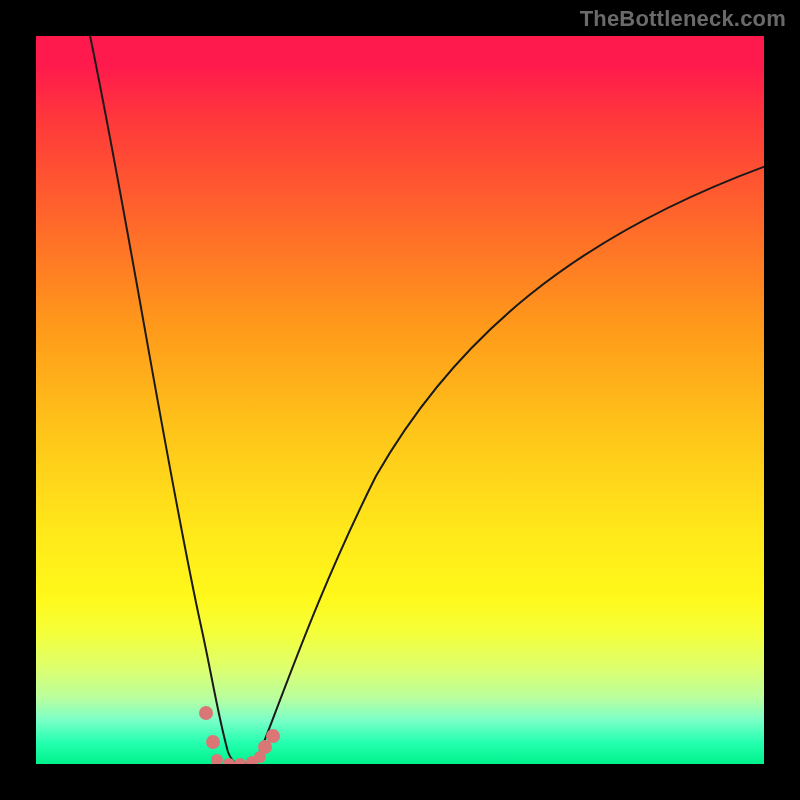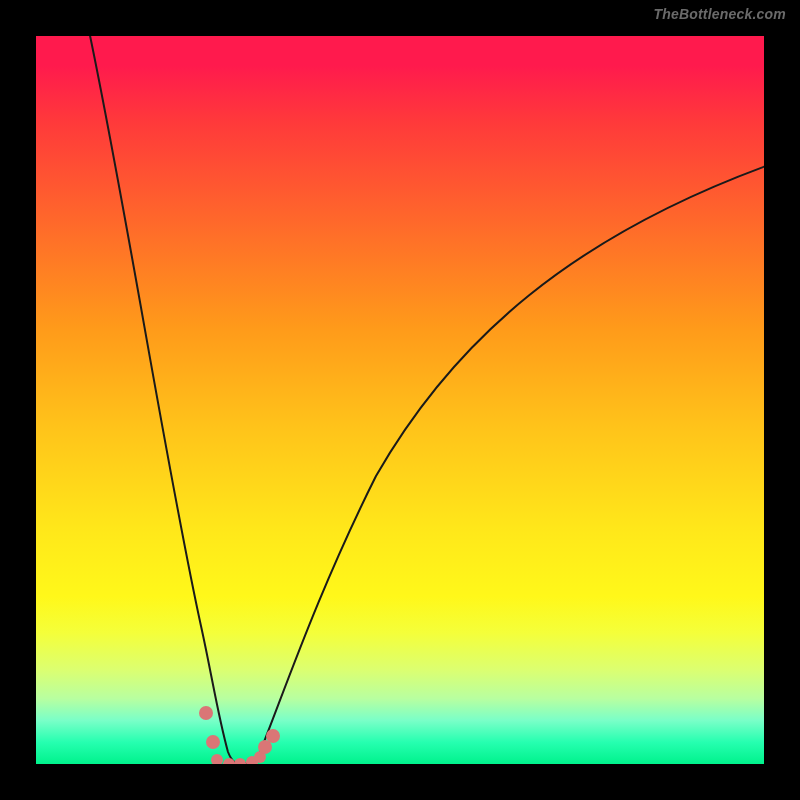--- a/index.html
+++ b/index.html
@@ -41,24 +41,23 @@
       #7affc8 94%,
       #26ffb0 97%,
       #00f28c 100%
     );
   }
   .watermark {
     position: absolute;
     top: 6px;
     right: 14px;
     color: #6a6a6a;
-    font-size: 14px;
+    font-size: 22px;
     font-weight: 600;
     letter-spacing: 0.2px;
-    font-style: italic;
   }
   .curve-svg {
     position: absolute;
     left: 0;
     top: 0;
     width: 728px;
     height: 728px;
   }
   .curve {
     fill: none;

